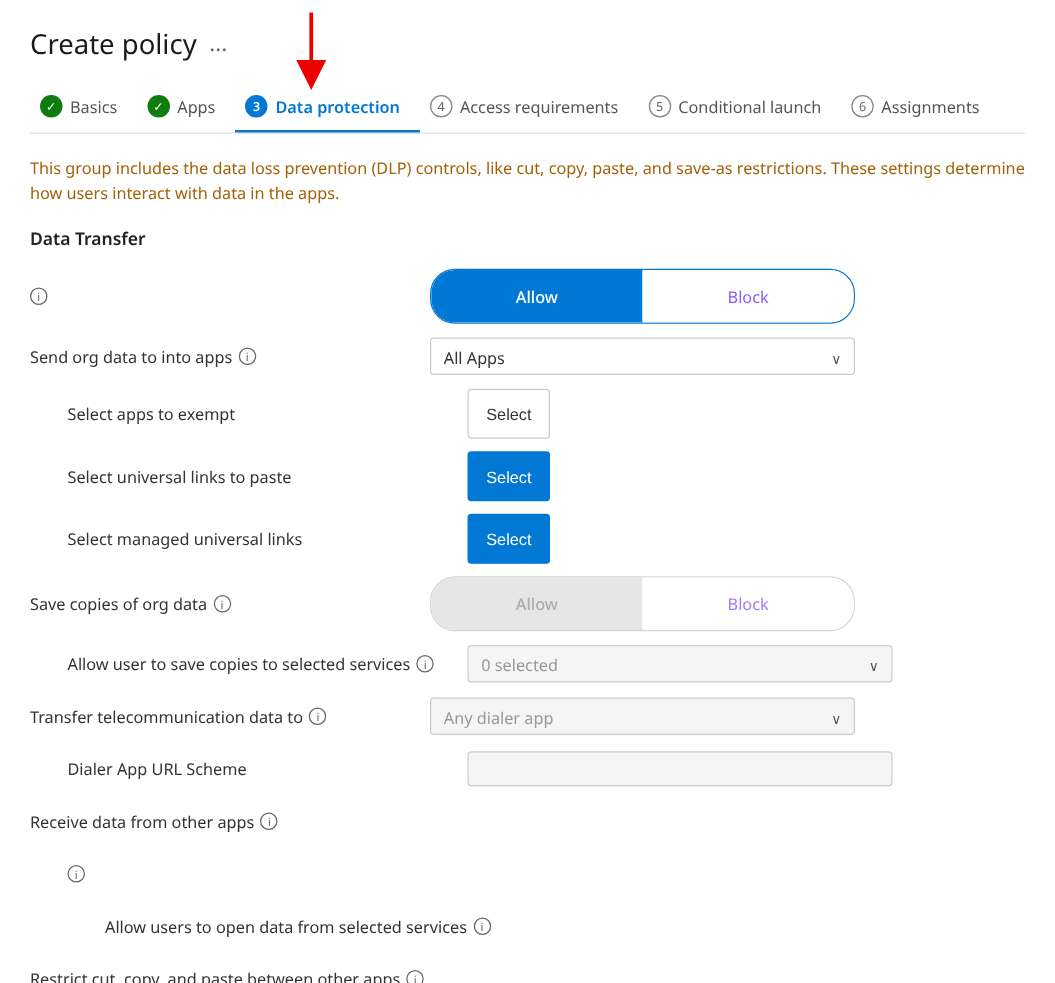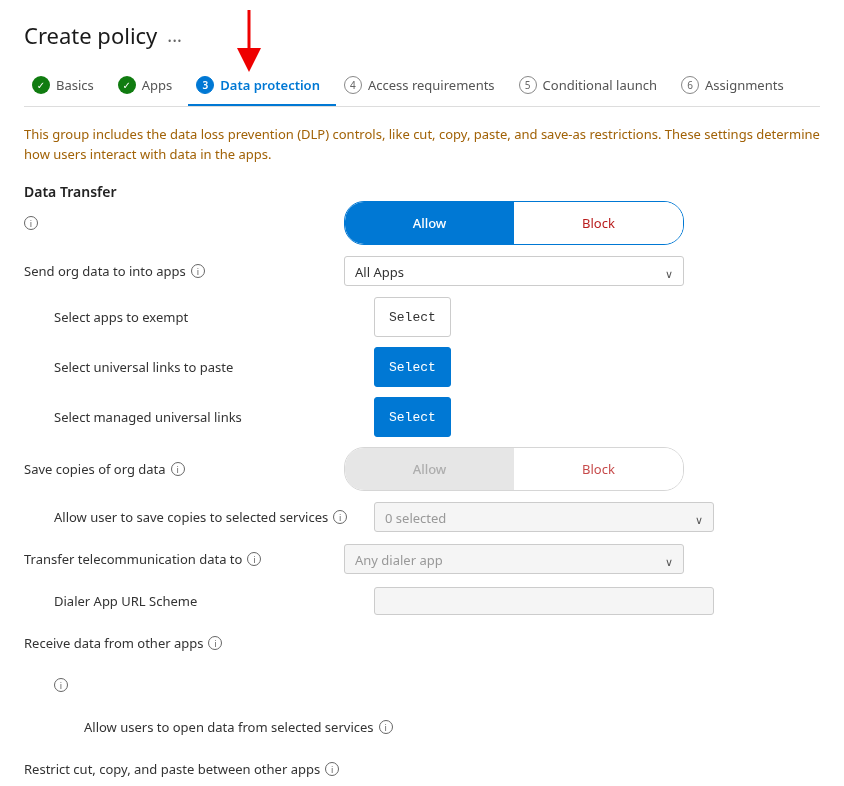--- a/index.html
+++ b/index.html
@@ -82,21 +82,21 @@
       font-size: 13px;
       color: #a16207;
       margin-bottom: 18px;
       line-height: 1.5;
     }
     
     .section-header {
       font-size: 14px;
       font-weight: 600;
       color: #222;
-      margin-bottom: 0;
+      margin-bottom: 14px;
     }
     
     .form-row {
       display: flex;
       align-items: center;
       margin-bottom: 10px;
       min-height: 32px;
     }
     .form-row.indented {
       padding-left: 30px;
@@ -135,21 +135,21 @@
       cursor: pointer;
     }
     .toggle-option.selected {
       background: #0078d4;
       color: #fff;
       font-weight: 500;
       border-radius: 18px 0 0 18px;
     }
     .toggle-option.unselected {
       background: #fff;
-      color: #b91c1c;
+      color: #8b5cf6;
     }
     
     .toggle-group.disabled {
       border-color: #ccc;
       opacity: 0.8;
     }
     .toggle-group.disabled .toggle-option.selected {
       background: #e0e0e0;
       color: #999;
     }
@@ -179,21 +179,20 @@
     
     .select-btn {
       border: 1px solid #ccc;
       border-radius: 3px;
       padding: 3px 14px;
       font-size: 13px;
       background: #fff;
       color: #333;
       cursor: pointer;
       height: 40px;
-      font-family: Liberation Mono, monospace;
     }
     .select-btn.primary {
       background: #0078d4;
       color: #fff;
       border-color: #0078d4;
     }
     
     .info-icon {
       display: inline-flex;
       align-items: center;

